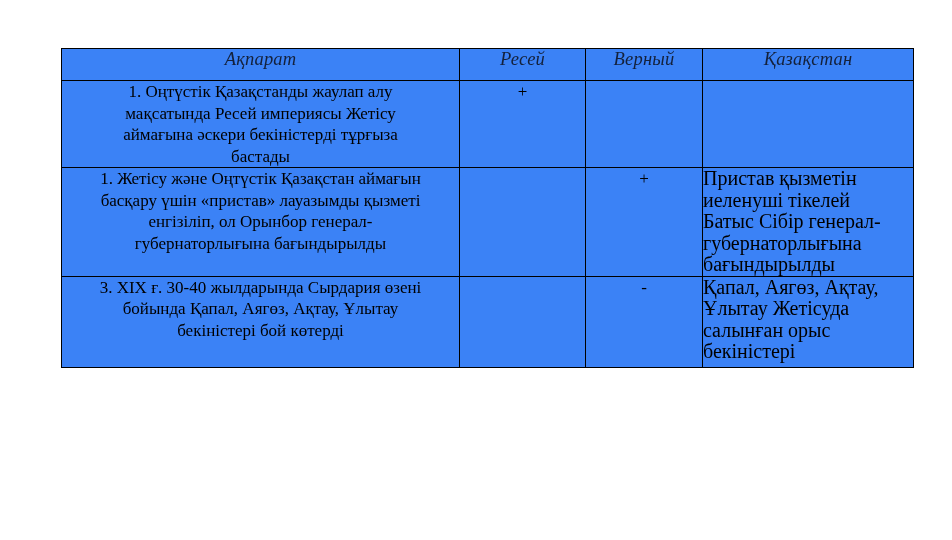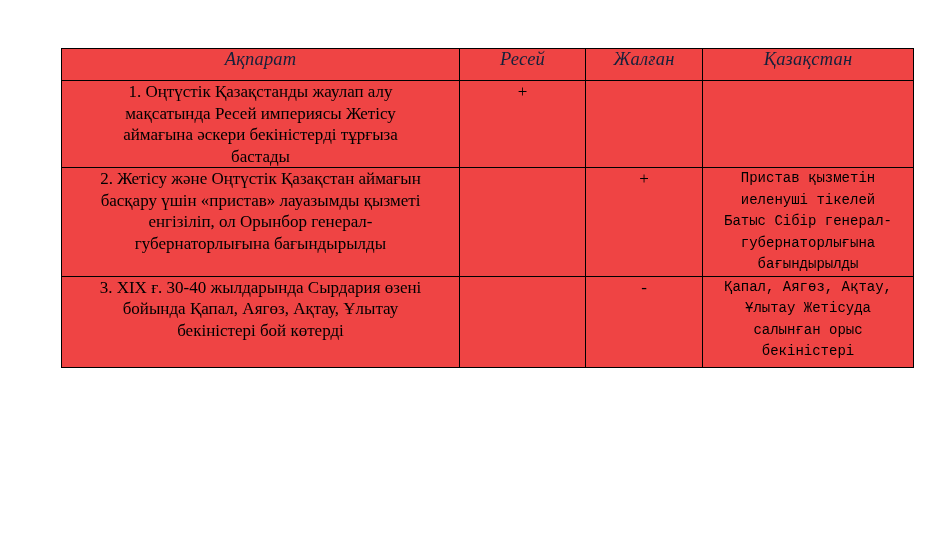--- a/index.html
+++ b/index.html
@@ -30,21 +30,21 @@
     border-collapse: collapse;
     table-layout: fixed;
     width: 852px;
     background: #ffffff;
   }
   table.truth-table td,
   table.truth-table th {
     border: 1px solid #000000;
     vertical-align: top;
     padding: 0;
-    background: #ef4444;
+    background: #3b82f6;
     margin-left: 19px;
   }
   
   col.c-info    { width: 398px; }
   col.c-true    { width: 126px; }
   col.c-false   { width: 117px; }
   col.c-explain { width: 211px; }
 
   thead th {
     height: 31px;
@@ -65,26 +65,24 @@
     padding: 5px 7px 6px 8px;
     white-space: pre-line;
   }
   td.mark-cell {
     font-size: 17px;
     line-height: 21.5px;
     text-align: center;
     padding: 5px 4px 6px 4px;
   }
   td.explain-cell {
-    font-size: 14px;
+    font-size: 20px;
     line-height: 21.5px;
-    text-align: center;
     padding: 5px 6px 6px 6px;
     white-space: pre-line;
-    font-family: Liberation Mono, monospace;
   }
 
   tr.row-1 td { height: 84px; }
   tr.row-2 td { height: 104px; }
   tr.row-3 td { height: 90px; }
   tr.row-4 td { height: 65px; }
 </style>
 </head>
 <body>
 
@@ -94,36 +92,36 @@
       <colgroup>
         <col class="c-info">
         <col class="c-true">
         <col class="c-false">
         <col class="c-explain">
       </colgroup>
       <thead>
         <tr>
           <th>Ақпарат</th>
           <th>Ресей</th>
-          <th>Жалған</th>
+          <th>Верный</th>
           <th>Қазақстан</th>
         </tr>
       </thead>
       <tbody>
         <tr class="row-1">
           <td class="info-cell">1. Оңтүстік Қазақстанды жаулап алу
 мақсатында Ресей империясы Жетісу
 аймағына әскери бекіністерді тұрғыза
 бастады</td>
           <td class="mark-cell">+</td>
           <td class="mark-cell"></td>
           <td class="explain-cell"></td>
         </tr>
         <tr class="row-2">
-          <td class="info-cell">2. Жетісу және Оңтүстік Қазақстан аймағын
+          <td class="info-cell">1. Жетісу және Оңтүстік Қазақстан аймағын
 басқару үшін «пристав» лауазымды қызметі
 енгізіліп, ол Орынбор генерал-
 губернаторлығына бағындырылды</td>
           <td class="mark-cell"></td>
           <td class="mark-cell">+</td>
           <td class="explain-cell">Пристав қызметін
 иеленуші тікелей
 Батыс Сібір генерал-
 губернаторлығына
 бағындырылды</td>

